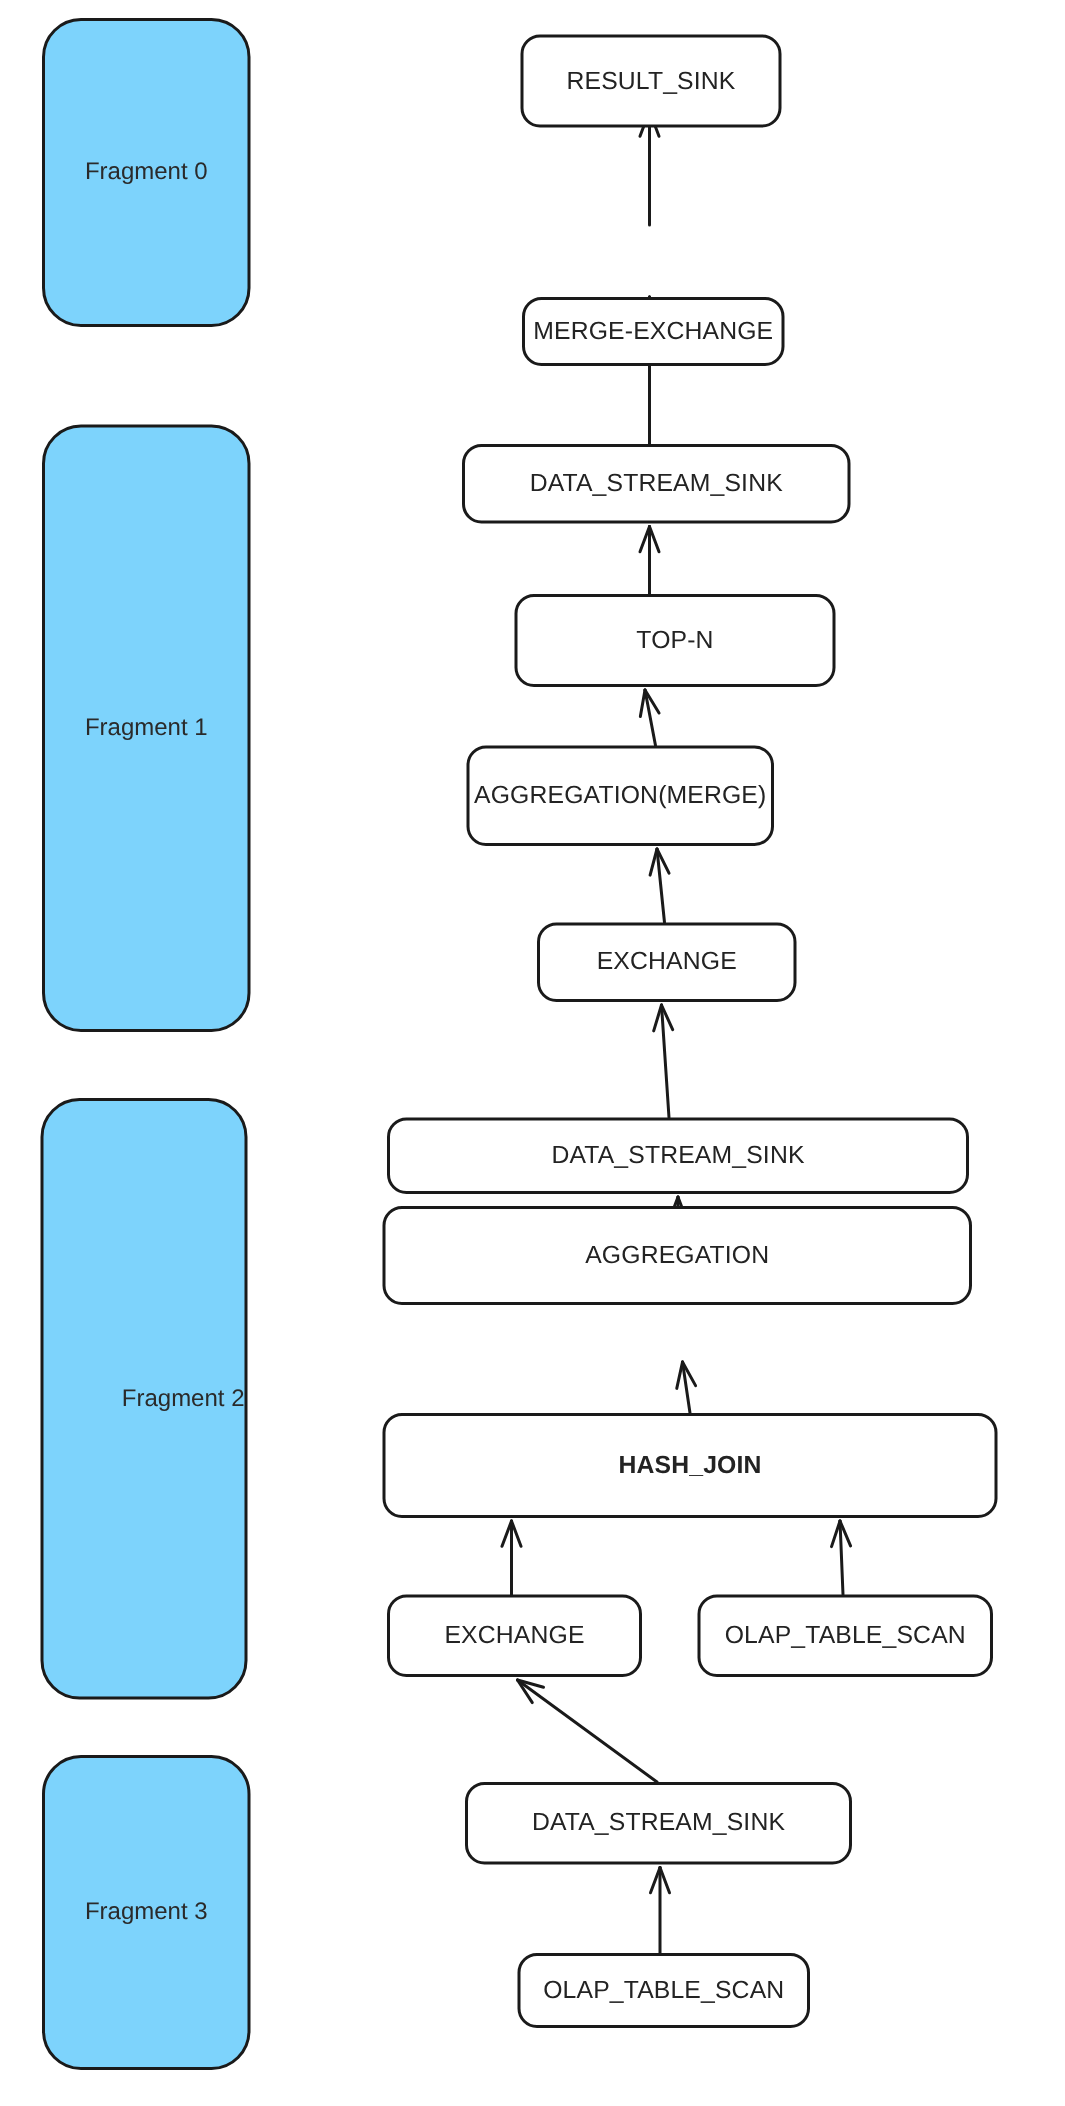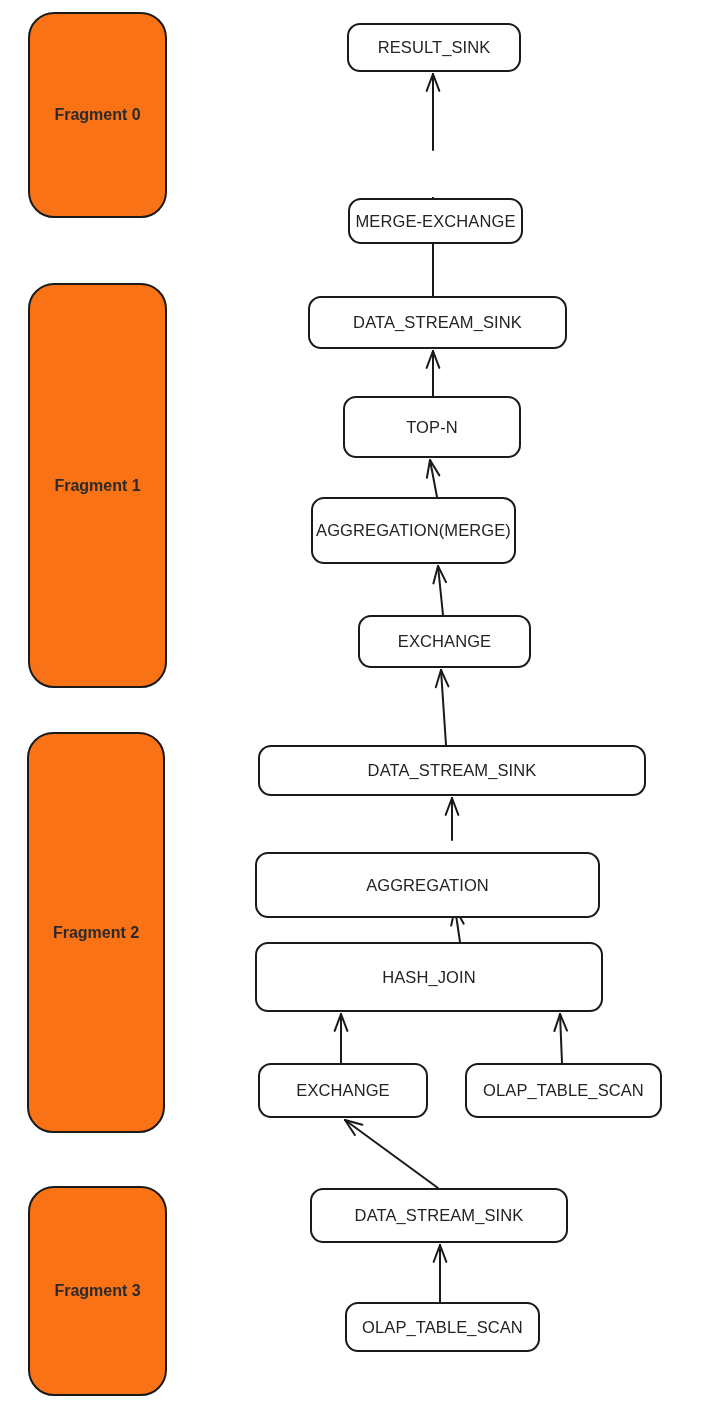--- a/index.html
+++ b/index.html
@@ -37,28 +37,27 @@
   .node .label {
     font-size: 16.5px;
     color: #232323;
     letter-spacing: 0.1px;
     white-space: nowrap;
     line-height: 1;
   }
   .fragment-box {
     position: absolute;
     box-sizing: border-box;
-    background: #f97316;
+    background: #7dd3fc;
     border: 2.2px solid #1a1a1a;
     border-radius: 26px;
     display: flex;
     align-items: center;
     justify-content: center;
     z-index: 1;
-    font-weight: bold;
   }
   .fragment-box .label {
     font-size: 16px;
     color: #2a2a2a;
     white-space: nowrap;
     line-height: 1;
   }
 </style>
 </head>
 <body>
@@ -128,53 +127,53 @@
       </g>
     </svg>
 
   <div id="fragment-layer">
       <div class="fragment-box" style="left: 28px; top: 12px; width: 139px; height: 206px;">
         <span class="label">Fragment 0</span>
       </div>
       <div class="fragment-box" style="left: 28px; top: 283px; width: 139px; height: 405px; text-align: right;">
         <span class="label">Fragment 1</span>
       </div>
-      <div class="fragment-box" style="left: 27px; top: 732px; width: 138px; height: 401px;">
+      <div class="fragment-box" style="left: 27px; top: 732px; width: 138px; height: 401px; justify-content: flex-end;">
         <span class="label">Fragment 2</span>
       </div>
-      <div class="fragment-box" style="left: 28px; top: 1170px; width: 139px; height: 210px; margin-top: 16px;">
+      <div class="fragment-box" style="left: 28px; top: 1170px; width: 139px; height: 210px;">
         <span class="label">Fragment 3</span>
       </div>
     </div>
   <div id="node-layer">
-      <div class="node" style="left: 347px; top: 23px; width: 174px; height: 49px;">
+      <div class="node" style="left: 347px; top: 23px; width: 174px; height: 62px;">
         <span class="label">RESULT_SINK</span>
       </div>
       <div class="node" style="left: 348px; top: 150px; width: 175px; height: 46px; margin-top: 48px;">
         <span class="label">MERGE-EXCHANGE</span>
       </div>
       <div class="node" style="left: 308px; top: 296px; width: 259px; height: 53px;">
         <span class="label">DATA_STREAM_SINK</span>
       </div>
-      <div class="node" style="left: 343px; top: 396px; width: 178px; height: 62px;">
+      <div class="node" style="left: 343px; top: 396px; width: 214px; height: 62px;">
         <span class="label">TOP-N</span>
       </div>
       <div class="node" style="left: 311px; top: 497px; width: 205px; height: 67px;">
         <span class="label">AGGREGATION(MERGE)</span>
       </div>
       <div class="node" style="left: 358px; top: 615px; width: 173px; height: 53px;">
         <span class="label">EXCHANGE</span>
       </div>
       <div class="node" style="left: 258px; top: 745px; width: 388px; height: 51px;">
         <span class="label">DATA_STREAM_SINK</span>
       </div>
-      <div class="node" style="left: 255px; top: 852px; width: 345px; height: 66px;">
+      <div class="node" style="left: 255px; top: 804px; width: 393px; height: 66px;">
         <span class="label">AGGREGATION</span>
       </div>
-      <div class="node" style="left: 255px; top: 942px; width: 348px; height: 70px;">
+      <div class="node" style="left: 255px; top: 942px; width: 410px; height: 70px; font-weight: bold;">
         <span class="label">HASH_JOIN</span>
       </div>
       <div class="node" style="left: 258px; top: 1063px; width: 170px; height: 55px;">
         <span class="label">EXCHANGE</span>
       </div>
       <div class="node" style="left: 465px; top: 1063px; width: 197px; height: 55px;">
         <span class="label">OLAP_TABLE_SCAN</span>
       </div>
       <div class="node" style="left: 310px; top: 1188px; width: 258px; height: 55px;">
         <span class="label">DATA_STREAM_SINK</span>

